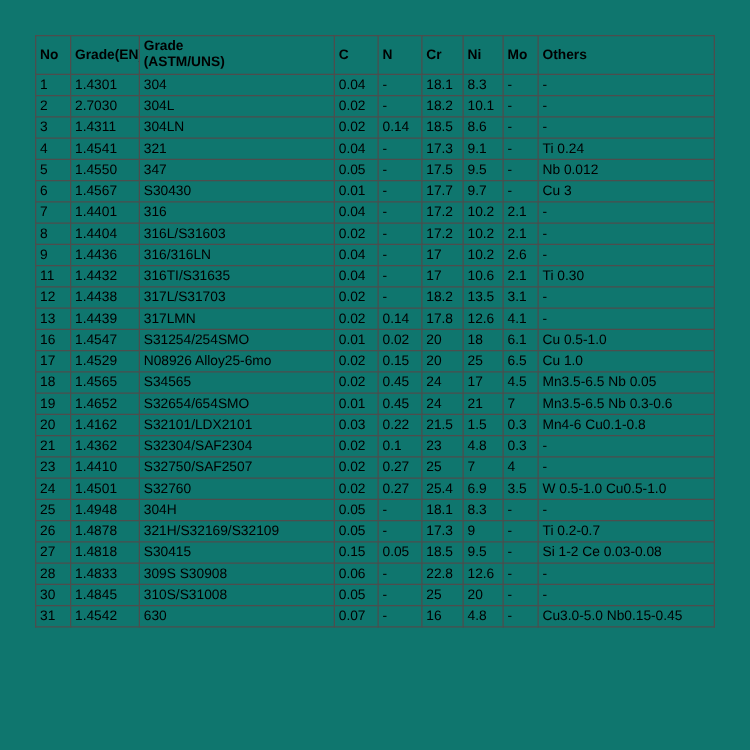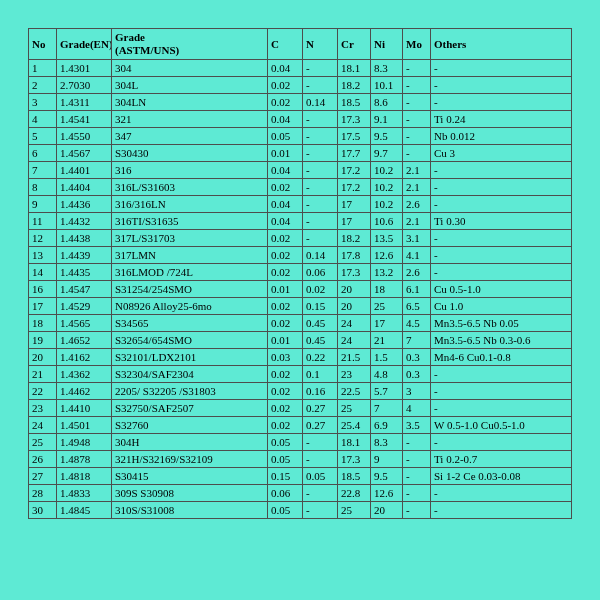--- a/index.html
+++ b/index.html
@@ -1,20 +1,20 @@
 <!DOCTYPE html>
 <html><head>
 <meta charset="utf-8">
 <style>
   html,body{margin:0;padding:0;background:#ffffff;}
   .page{
     position:relative;
     width:600px;height:600px;
-    background:#5eead4;
-    font-family:Liberation Serif, serif;
+    background:#0f766e;
+    font-family:Liberation Sans, sans-serif;
     color:#000000;
     overflow:hidden;
   }
   table.grades{
     position:absolute;left:28px;top:28px;
     border-collapse:collapse;
     table-layout:fixed;
     width:543px;
     font-size:11px;
     color:#000000;
@@ -192,31 +192,20 @@
           <td>1.4439</td>
           <td>317LMN</td>
           <td>0.02</td>
           <td>0.14</td>
           <td>17.8</td>
           <td>12.6</td>
           <td>4.1</td>
           <td>-</td>
         </tr>
         <tr>
-          <td>14</td>
-          <td>1.4435</td>
-          <td>316LMOD /724L</td>
-          <td>0.02</td>
-          <td>0.06</td>
-          <td>17.3</td>
-          <td>13.2</td>
-          <td>2.6</td>
-          <td>-</td>
-        </tr>
-        <tr>
           <td>16</td>
           <td>1.4547</td>
           <td>S31254/254SMO</td>
           <td>0.01</td>
           <td>0.02</td>
           <td>20</td>
           <td>18</td>
           <td>6.1</td>
           <td>Cu 0.5-1.0</td>
         </tr>
@@ -269,31 +258,20 @@
           <td>1.4362</td>
           <td>S32304/SAF2304</td>
           <td>0.02</td>
           <td>0.1</td>
           <td>23</td>
           <td>4.8</td>
           <td>0.3</td>
           <td>-</td>
         </tr>
         <tr>
-          <td>22</td>
-          <td>1.4462</td>
-          <td>2205/ S32205 /S31803</td>
-          <td>0.02</td>
-          <td>0.16</td>
-          <td>22.5</td>
-          <td>5.7</td>
-          <td>3</td>
-          <td>-</td>
-        </tr>
-        <tr>
           <td>23</td>
           <td>1.4410</td>
           <td>S32750/SAF2507</td>
           <td>0.02</td>
           <td>0.27</td>
           <td>25</td>
           <td>7</td>
           <td>4</td>
           <td>-</td>
         </tr>
@@ -356,15 +334,26 @@
           <td>30</td>
           <td>1.4845</td>
           <td>310S/S31008</td>
           <td>0.05</td>
           <td>-</td>
           <td>25</td>
           <td>20</td>
           <td>-</td>
           <td>-</td>
         </tr>
+        <tr>
+          <td>31</td>
+          <td>1.4542</td>
+          <td>630</td>
+          <td>0.07</td>
+          <td>-</td>
+          <td>16</td>
+          <td>4.8</td>
+          <td>-</td>
+          <td>Cu3.0-5.0 Nb0.15-0.45</td>
+        </tr>
       </tbody>
   </table>
 </div>
 
 </body></html>

